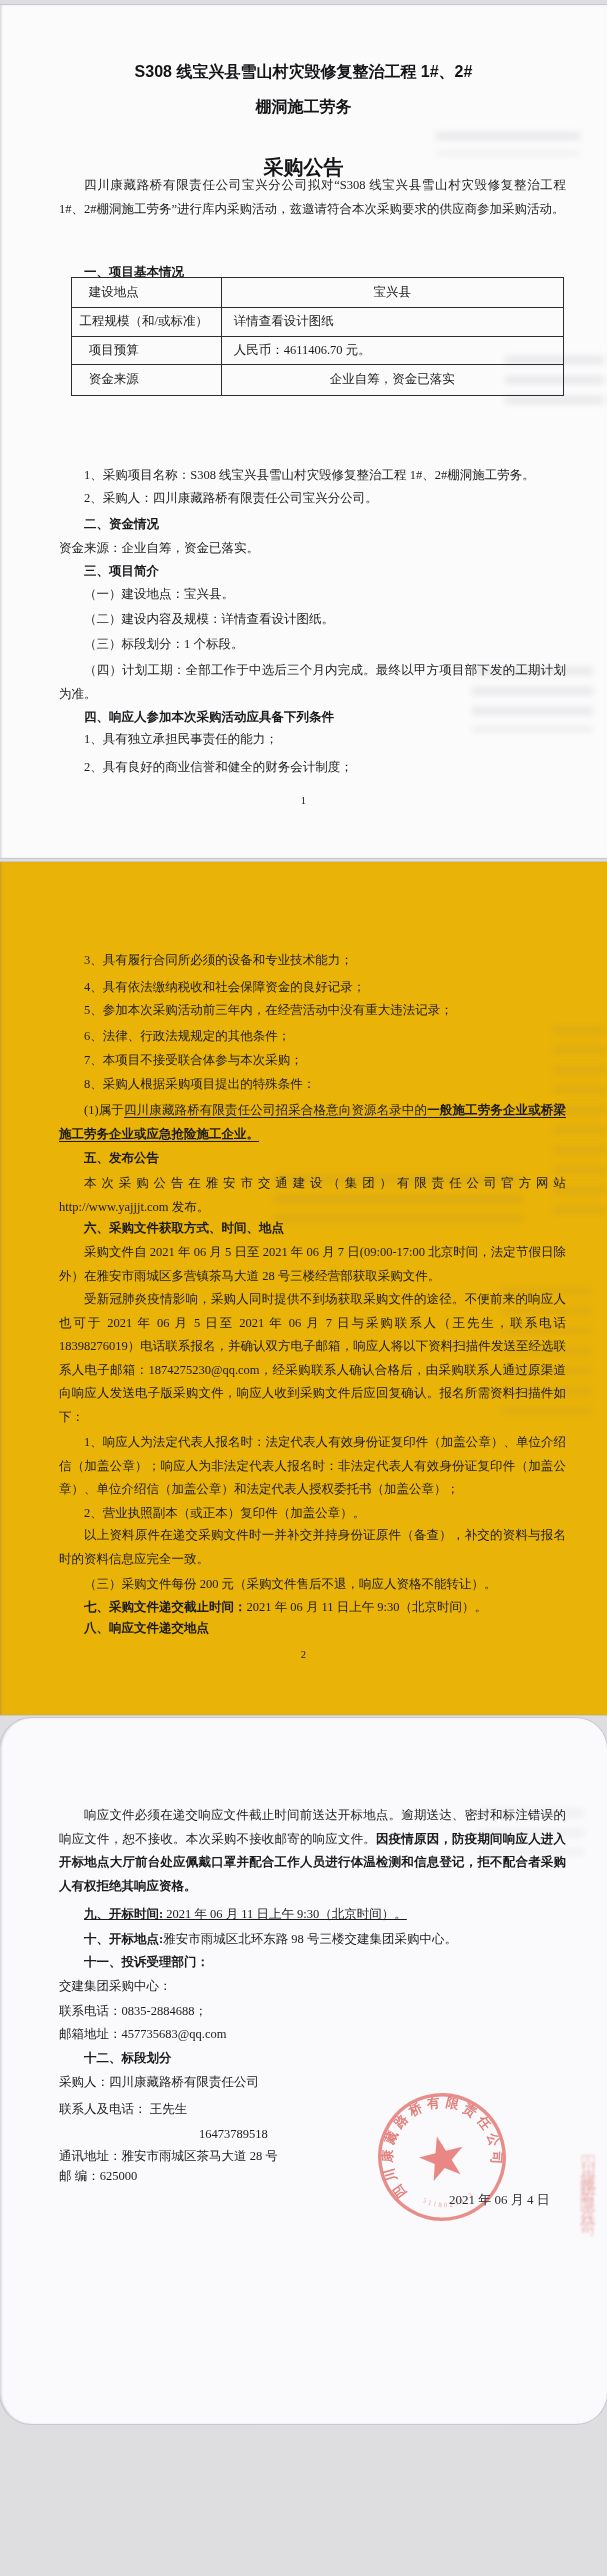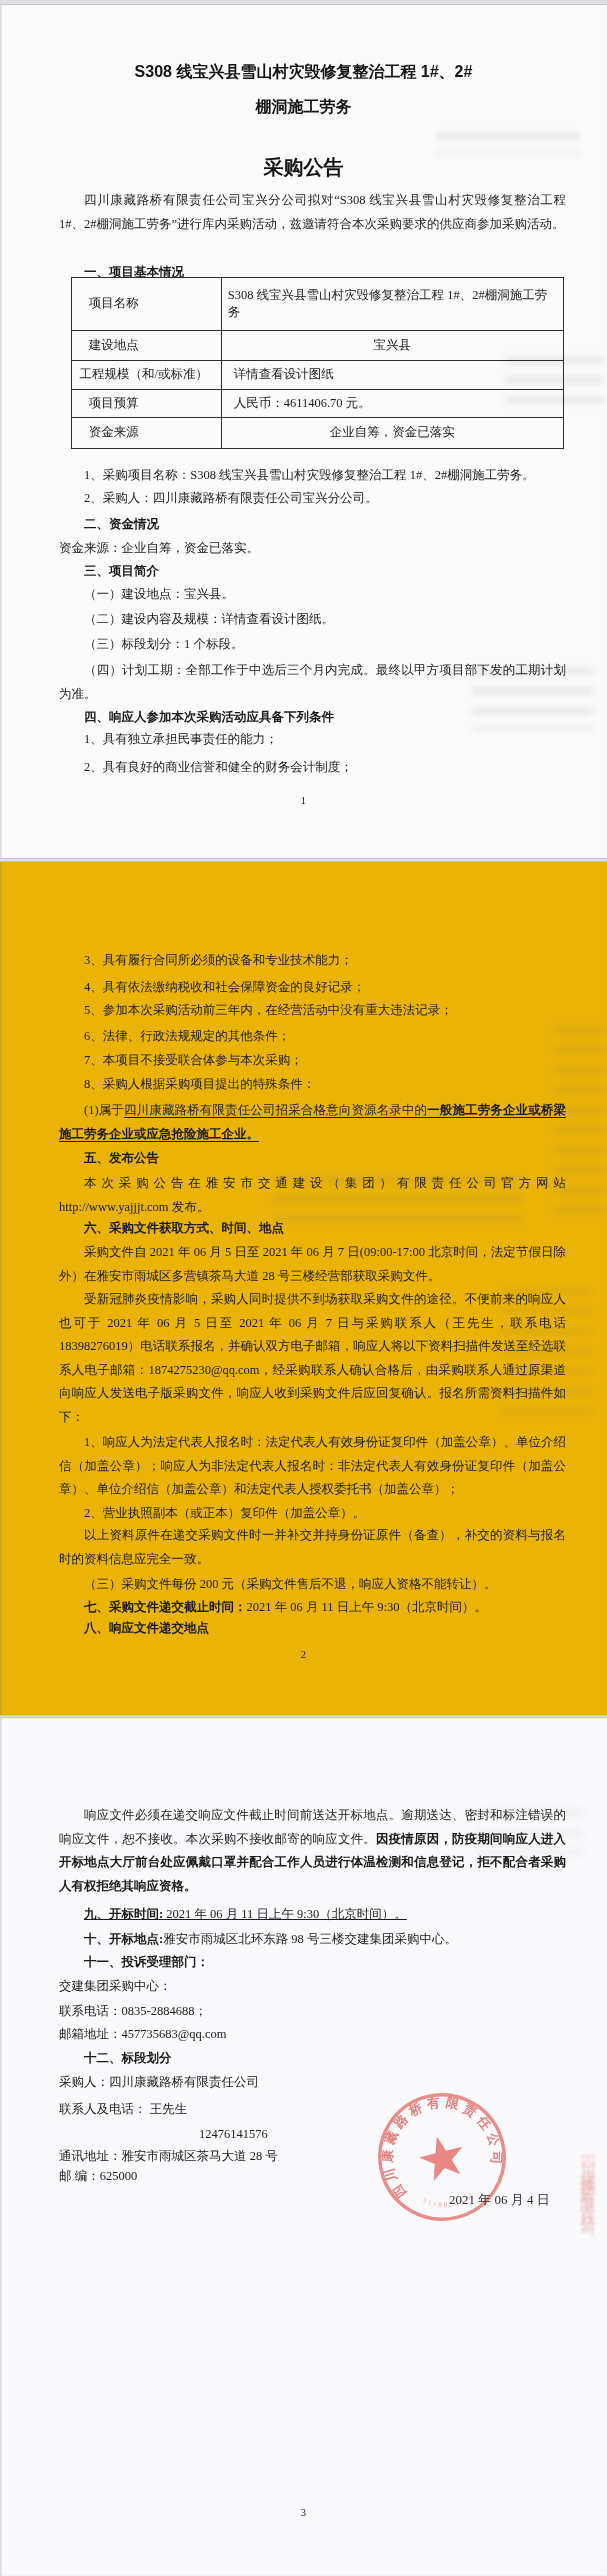--- a/index.html
+++ b/index.html
@@ -8,21 +8,21 @@
     background:#dedde0;
     font-family:"Liberation Serif","DejaVu Serif",serif;
   }
   .page{
     position:absolute;left:0;width:607px;
     box-shadow:0 0 0 0.8px rgba(150,145,160,0.35), inset 1.5px 0 1.5px rgba(120,115,130,0.25);
     overflow:hidden;
   }
   #page1{top:4.6px;height:853px;background:#fcfbfc;}
   #page2{top:862px;height:853px;background:#eab308;}
-  #page3{top:1718px;height:858px;background:#faf9fb;}
+  #page3{top:1718px;height:706px;background:#faf9fb;border-radius:31px;}
   .blk{
     position:absolute;left:59px;width:507px;
     font-size:12.5px;line-height:24px;color:#1b1b1d;
     text-align:justify;
   }
   .indent{text-indent:25px;}
   .bold{font-weight:bold;}
   .center{left:0;width:607px;text-align:center;}
   .doc-title{
     font-family:"Liberation Sans","DejaVu Sans",sans-serif;
@@ -68,30 +68,26 @@
   <div class="ghost" style="right:3px;top:351px;width:99px;height:50px;"></div>
   <div class="ghost" style="right:13.7px;top:662px;width:121px;height:64px;"></div>
 
   <div class="blk center doc-title" style="top:49px;">
     <div>S308 线宝兴县雪山村灾毁修复整治工程 1#、2#</div>
     <div>棚洞施工劳务</div>
   </div>
 
   <div class="blk center sub-title" style="top:149px;">采购公告</div>
 
-  <div class="blk indent" style="top:183px;">四川康藏路桥有限责任公司宝兴分公司拟对“S308 线宝兴县雪山村灾毁修复整治工程 1#、2#棚洞施工劳务”进行库内采购活动，兹邀请符合本次采购要求的供应商参加采购活动。</div>
+  <div class="blk indent" style="top:168px;">四川康藏路桥有限责任公司宝兴分公司拟对“S308 线宝兴县雪山村灾毁修复整治工程 1#、2#棚洞施工劳务”进行库内采购活动，兹邀请符合本次采购要求的供应商参加采购活动。</div>
 
   <div class="blk indent bold" style="top:255px;">一、项目基本情况</div>
 
   <table class="info">
     <tbody>
-      <tr>
-        <td class="lbl" style="height:49px;">项目名称</td>
-        <td class="v-left">S308 线宝兴县雪山村灾毁修复整治工程 1#、2#棚洞施工劳务</td>
-      </tr>
       <tr>
         <td class="lbl" style="height:26px;">建设地点</td>
         <td class="v-center">宝兴县</td>
       </tr>
       <tr>
         <td class="lbl" style="height:25px;padding-left:7.6px;">工程规模（和/或标准）</td>
         <td class="v-left" style="padding-left:12px;">详情查看设计图纸</td>
       </tr>
       <tr>
         <td class="lbl" style="height:24px;">项目预算</td>
@@ -175,21 +171,21 @@
   </div>
 
   <div class="blk indent bold" style="top:232px;">十一、投诉受理部门：</div>
   <div class="blk" style="top:256px;">交建集团采购中心：</div>
   <div class="blk" style="top:281px;">联系电话：0835-2884688；</div>
   <div class="blk" style="top:304px;">邮箱地址：457735683@qq.com</div>
 
   <div class="blk indent bold" style="top:328px;">十二、标段划分</div>
   <div class="blk" style="top:352px;">采购人：四川康藏路桥有限责任公司</div>
   <div class="blk" style="top:379px;">联系人及电话：  王先生</div>
-  <div class="blk phone-line" style="top:404px;">12476141576</div>
+  <div class="blk phone-line" style="top:404px;">16473789518</div>
   <div class="blk" style="top:426px;">通讯地址：雅安市雨城区茶马大道 28 号</div>
   <div class="blk" style="top:446px;">邮  编：625000</div>
 
   <svg class="seal" viewBox="0 0 190 190">
     <defs>
       <path id="sealArc" d="M 41 133 A 66 66 0 1 1 149 133" fill="none"></path>
       <path id="sealNumArc" d="M 50 140 A 58 58 0 0 0 140 140" fill="none"></path>
     </defs>
     <circle cx="95" cy="95" r="82" fill="none" stroke="#e4736e" stroke-width="4.5" opacity="0.8"></circle>
     <polygon opacity="0.85" fill="#e4736e" points="95,67 102.1,88.2 124.5,88.4 106.5,101.6 113.2,123 95,109.9 76.8,123 83.5,101.6 65.5,88.4 87.9,88.2"></polygon>

